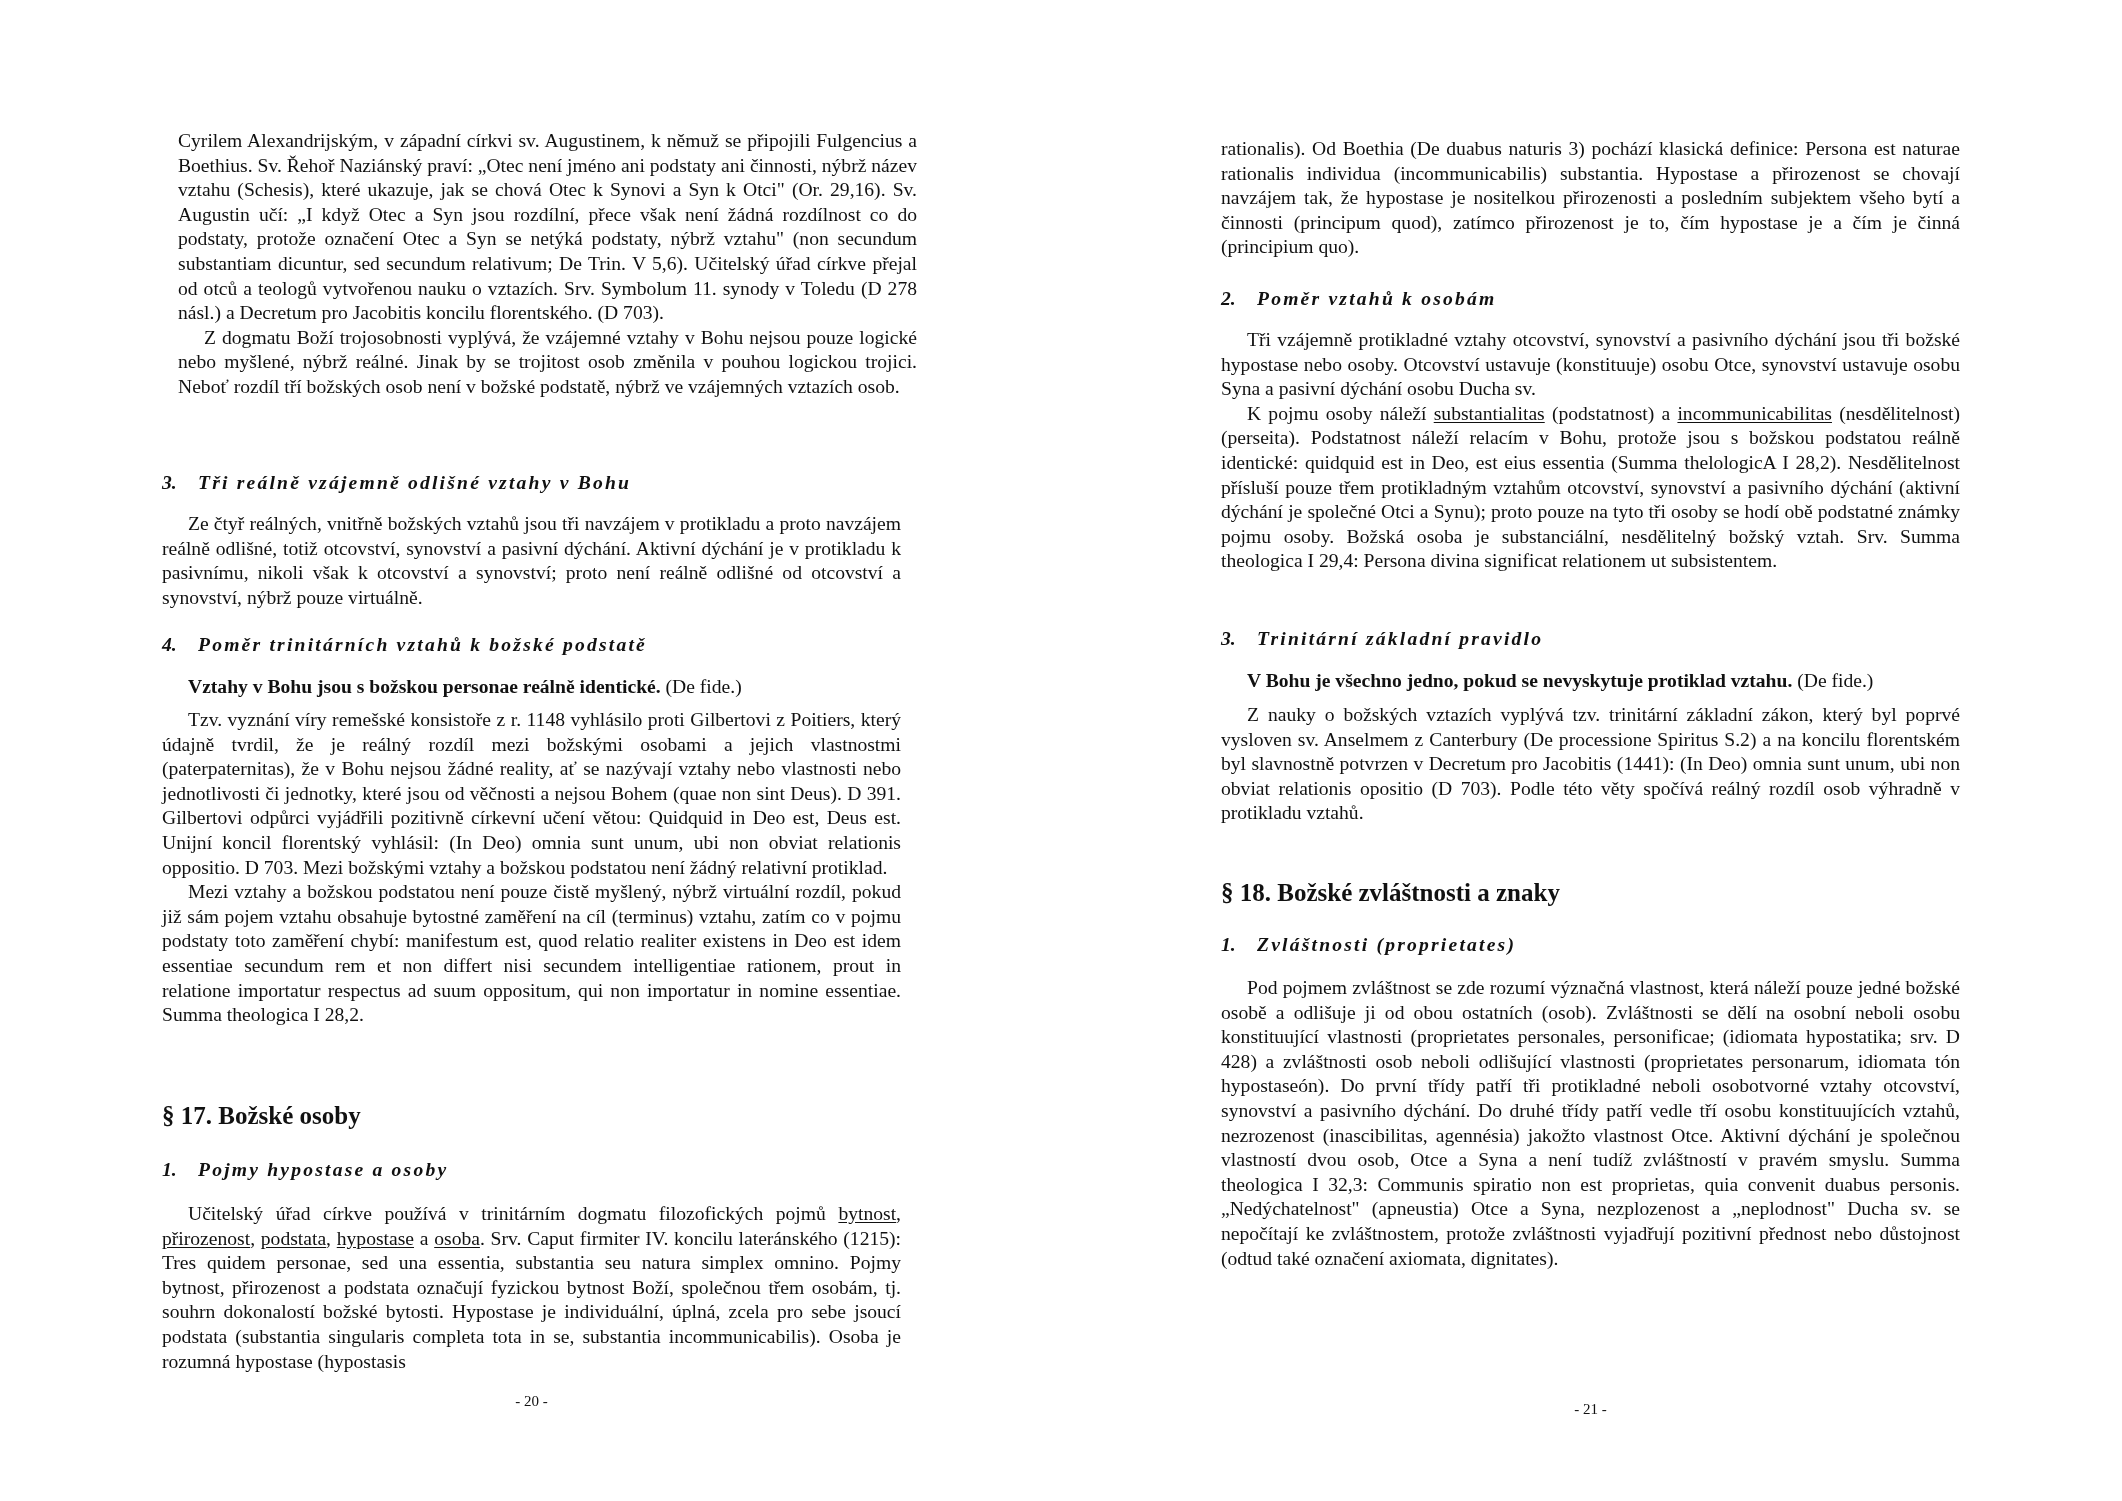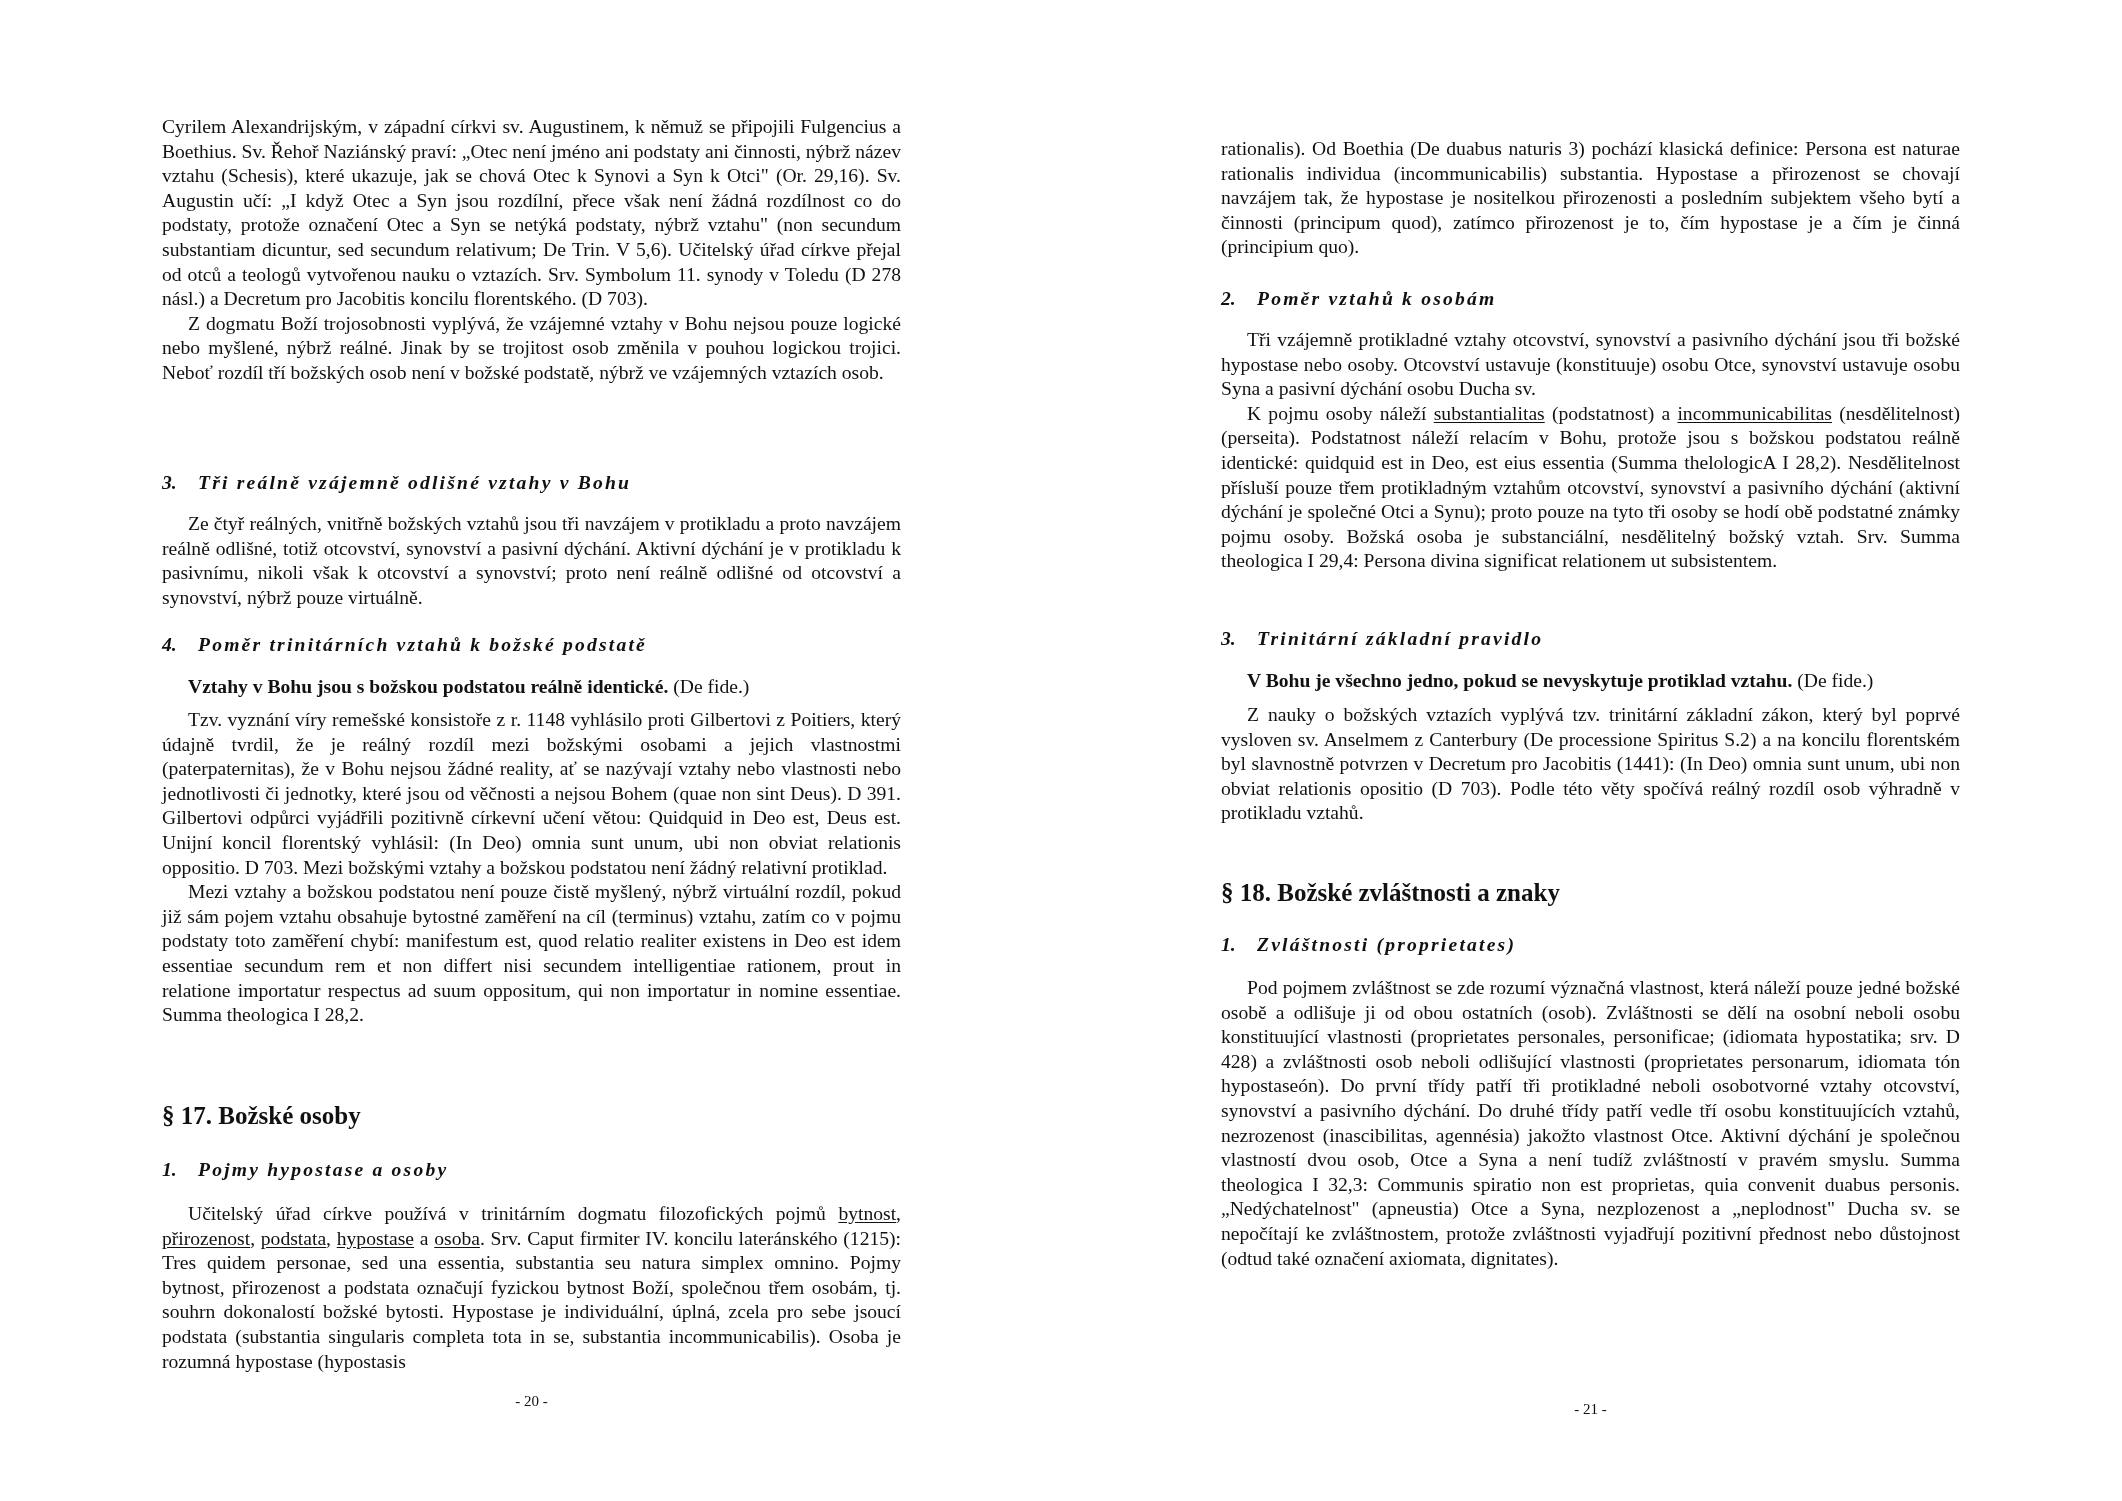--- a/index.html
+++ b/index.html
@@ -32,37 +32,37 @@
   .thesis b { font-weight: bold; }
   .u { text-decoration: underline; text-underline-offset: 2px; }
   .pageno { position: absolute; font-size: 15px; width: 739px; text-align: center; }
   .left .pageno { left: 162px; }
   .right .pageno { left: 160px; }
 </style>
 </head>
 <body>
 
 <div class="page left">
-  <div class="block" style="top:115px;">
+  <div class="block" style="top:129px;margin-left:16px;">
     <p class="noindent">Cyrilem Alexandrijským, v západní církvi sv. Augustinem, k němuž se připojili Fulgencius a Boethius. Sv. Řehoř Naziánský praví: „Otec není jméno ani podstaty ani činnosti, nýbrž název vztahu (Schesis), které ukazuje, jak se chová Otec k Synovi a Syn k Otci" (Or. 29,16). Sv. Augustin učí: „I když Otec a Syn jsou rozdílní, přece však není žádná rozdílnost co do podstaty, protože označení Otec a Syn se netýká podstaty, nýbrž vztahu" (non secundum substantiam dicuntur, sed secundum relativum; De Trin. V 5,6). Učitelský úřad církve přejal od otců a teologů vytvořenou nauku o vztazích. Srv. Symbolum 11. synody v Toledu (D 278 násl.) a Decretum pro Jacobitis koncilu florentského. (D 703).</p>
     <p>Z dogmatu Boží trojosobnosti vyplývá, že vzájemné vztahy v Bohu nejsou pouze logické nebo myšlené, nýbrž reálné. Jinak by se trojitost osob změnila v pouhou logickou trojici. Neboť rozdíl tří božských osob není v božské podstatě, nýbrž ve vzájemných vztazích osob.</p>
   </div>
 
   <div class="sub" style="top:472px;">
     <span class="num">3.</span><span>Tři reálně vzájemně odlišné vztahy v Bohu</span>
   </div>
   <div class="block" style="top:512px;">
     <p>Ze čtyř reálných, vnitřně božských vztahů jsou tři navzájem v protikladu a proto navzájem reálně odlišné, totiž otcovství, synovství a pasivní dýchání. Aktivní dýchání je v protikladu k pasivnímu, nikoli však k otcovství a synovství; proto není reálně odlišné od otcovství a synovství, nýbrž pouze virtuálně.</p>
   </div>
 
   <div class="sub" style="top:634px;">
     <span class="num">4.</span><span>Poměr trinitárních vztahů k božské podstatě</span>
   </div>
   <div class="thesis" style="top:676px;">
-    <b>Vztahy v Bohu jsou s božskou podstatou reálně identické.</b> <span>(De fide.)</span>
+    <b>Vztahy v Bohu jsou s božskou personae reálně identické.</b> <span>(De fide.)</span>
   </div>
   <div class="block" style="top:708px;">
     <p>Tzv. vyznání víry remešské konsistoře z r. 1148 vyhlásilo proti Gilbertovi z Poitiers, který údajně tvrdil, že je reálný rozdíl mezi božskými osobami a jejich vlastnostmi (paterpaternitas), že v Bohu nejsou žádné reality, ať se nazývají vztahy nebo vlastnosti nebo jednotlivosti či jednotky, které jsou od věčnosti a nejsou Bohem (quae non sint Deus). D 391. Gilbertovi odpůrci vyjádřili pozitivně církevní učení větou: Quidquid in Deo est, Deus est. Unijní koncil florentský vyhlásil: (In Deo) omnia sunt unum, ubi non obviat relationis oppositio. D 703. Mezi božskými vztahy a božskou podstatou není žádný relativní protiklad.</p>
     <p>Mezi vztahy a božskou podstatou není pouze čistě myšlený, nýbrž virtuální rozdíl, pokud již sám pojem vztahu obsahuje bytostné zaměření na cíl (terminus) vztahu, zatím co v pojmu podstaty toto zaměření chybí: manifestum est, quod relatio realiter existens in Deo est idem essentiae secundum rem et non differt nisi secundem intelligentiae rationem, prout in relatione importatur respectus ad suum oppositum, qui non importatur in nomine essentiae. Summa theologica I 28,2.</p>
   </div>
 
   <div class="para-h" style="top:1102px;">§ 17. Božské osoby</div>
 
   <div class="sub" style="top:1159px;">
     <span class="num">1.</span><span>Pojmy hypostase a osoby</span>

